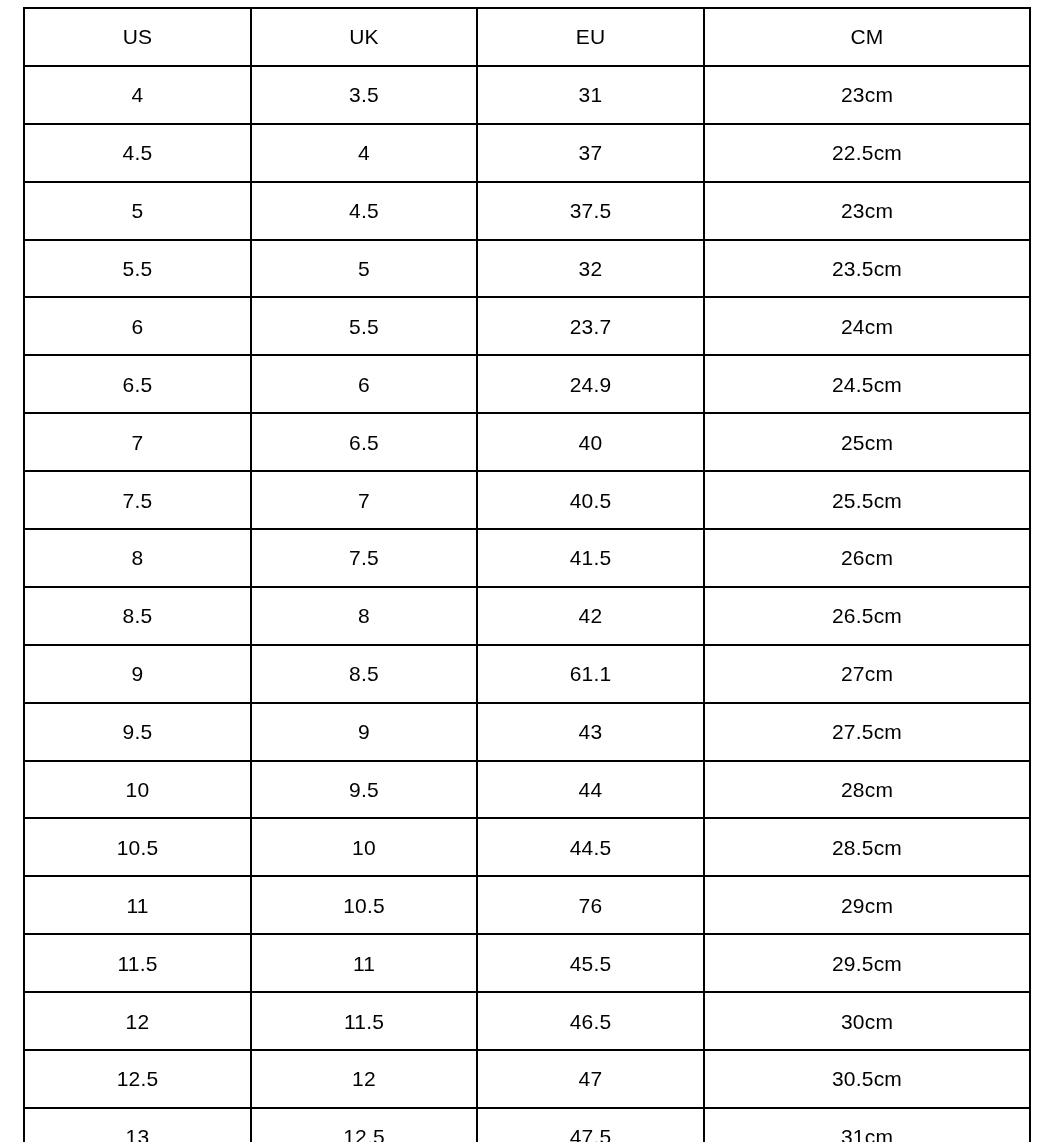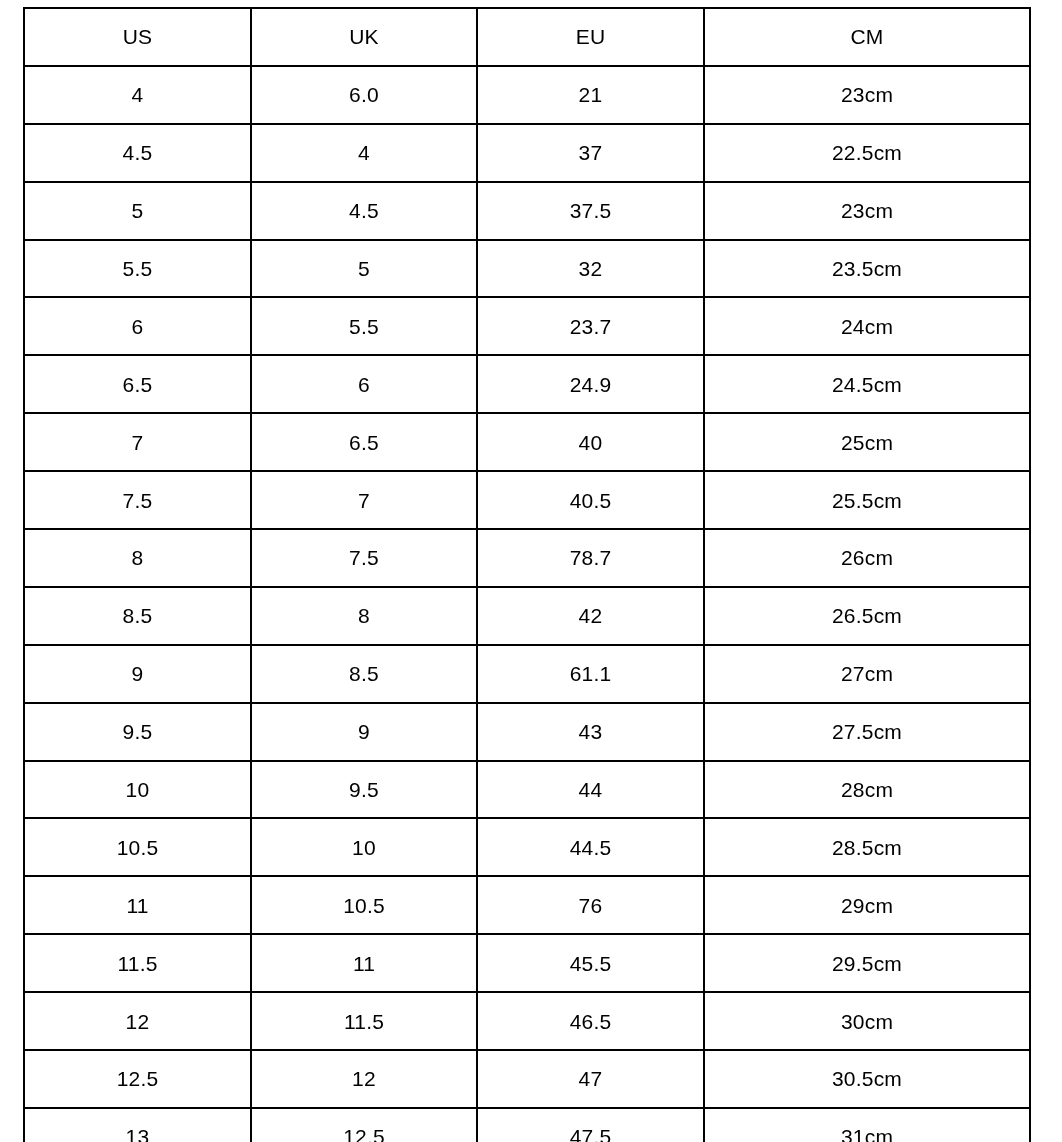--- a/index.html
+++ b/index.html
@@ -66,22 +66,22 @@
       <tr>
         <th>US</th>
         <th>UK</th>
         <th>EU</th>
         <th>CM</th>
       </tr>
     </thead>
     <tbody id="size-chart-body">
         <tr>
           <td>4</td>
-          <td>6.0</td>
-          <td>21</td>
+          <td>3.5</td>
+          <td>31</td>
           <td>23cm</td>
         </tr>
         <tr>
           <td>4.5</td>
           <td>4</td>
           <td>37</td>
           <td>22.5cm</td>
         </tr>
         <tr>
           <td>5</td>
@@ -115,21 +115,21 @@
         </tr>
         <tr>
           <td>7.5</td>
           <td>7</td>
           <td>40.5</td>
           <td>25.5cm</td>
         </tr>
         <tr>
           <td>8</td>
           <td>7.5</td>
-          <td>78.7</td>
+          <td>41.5</td>
           <td>26cm</td>
         </tr>
         <tr>
           <td>8.5</td>
           <td>8</td>
           <td>42</td>
           <td>26.5cm</td>
         </tr>
         <tr>
           <td>9</td>

